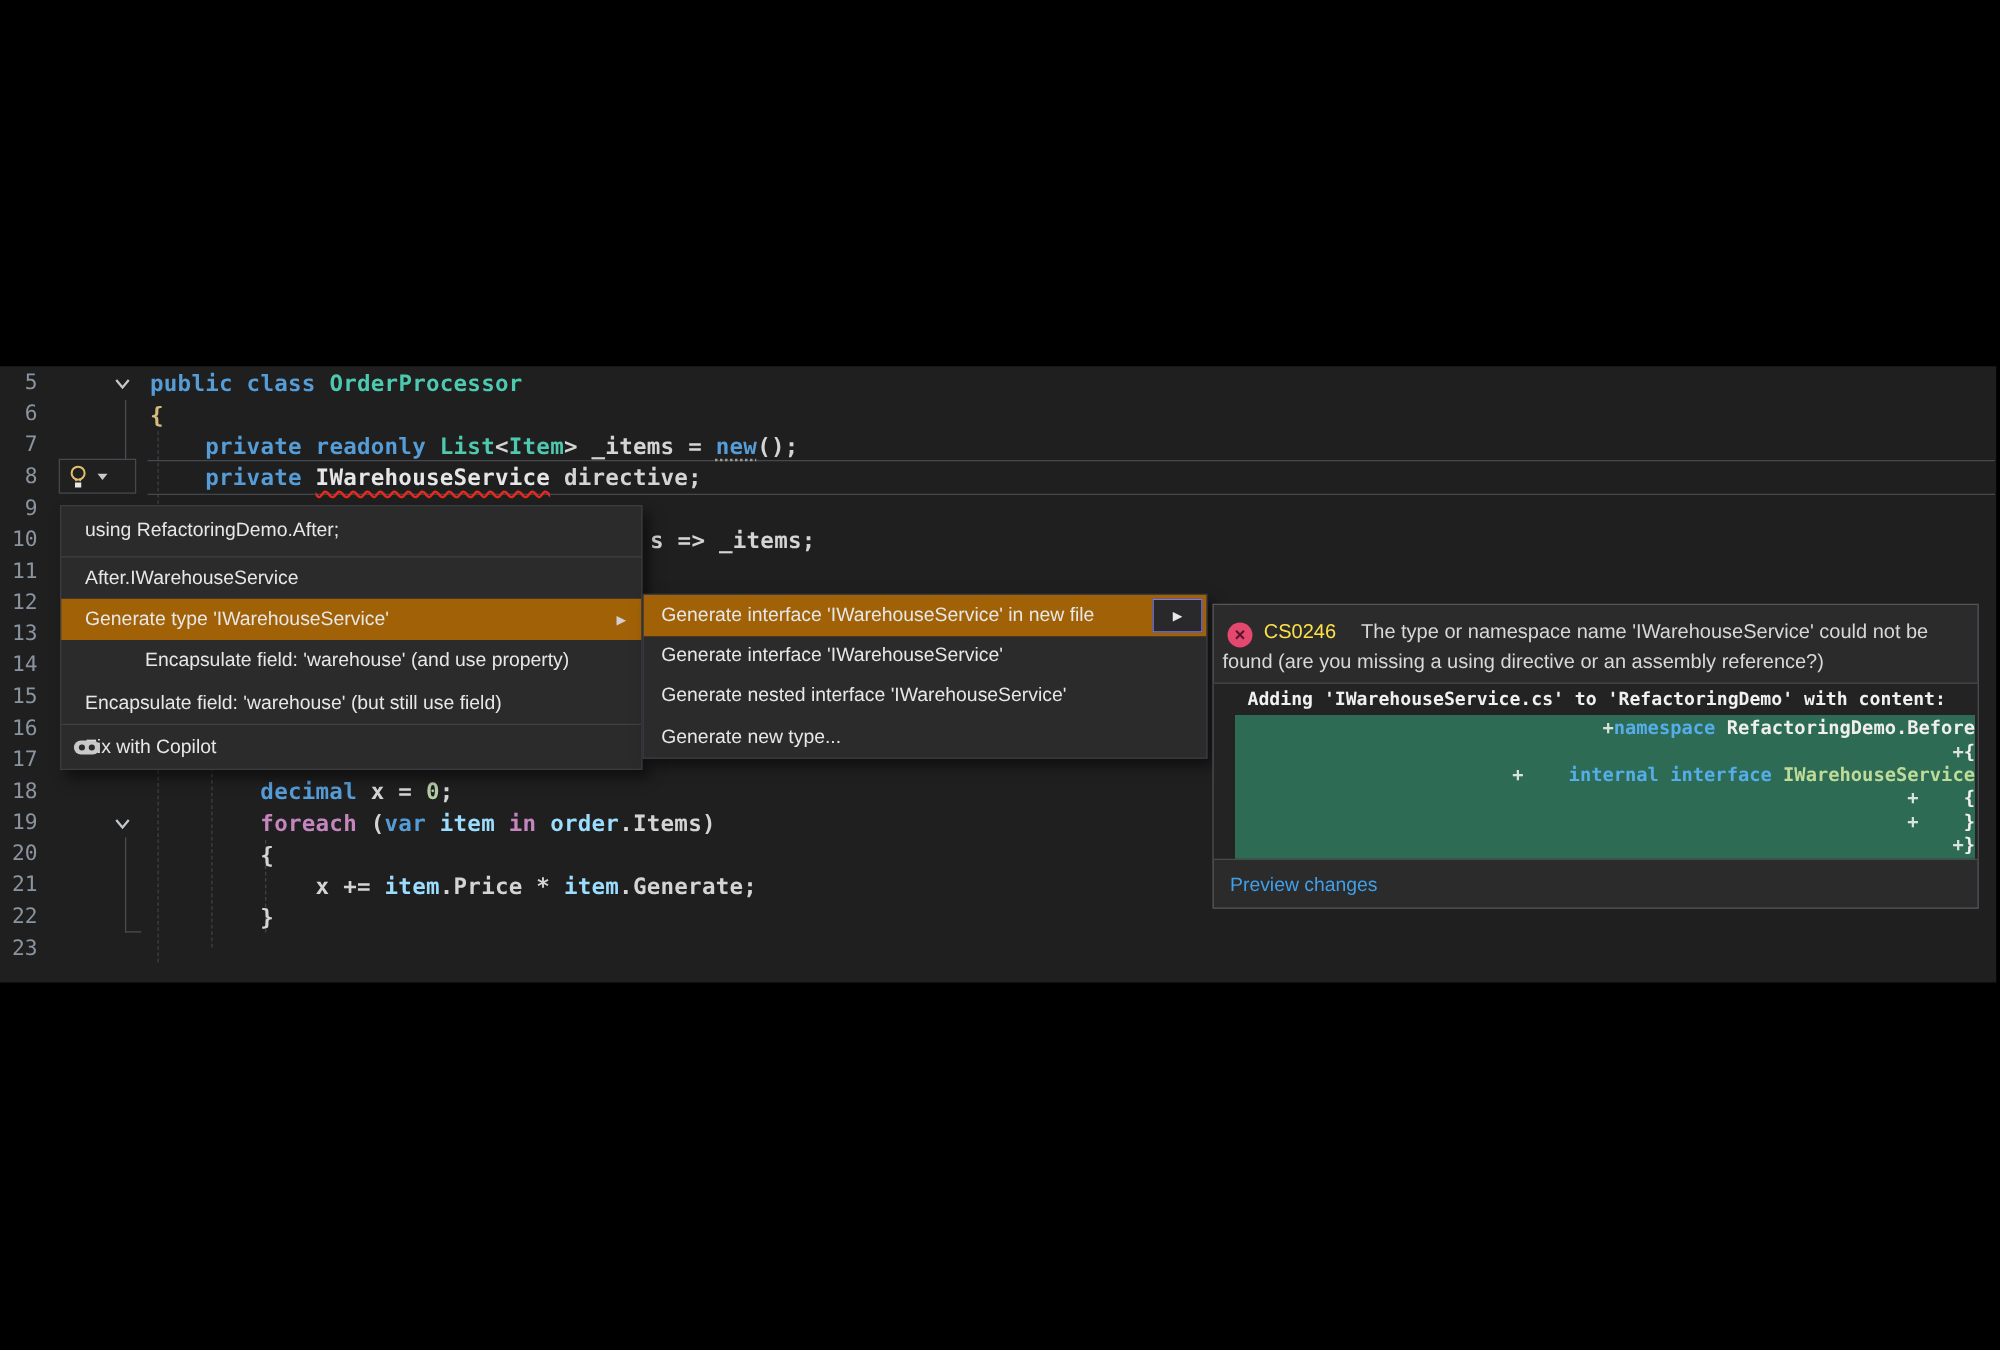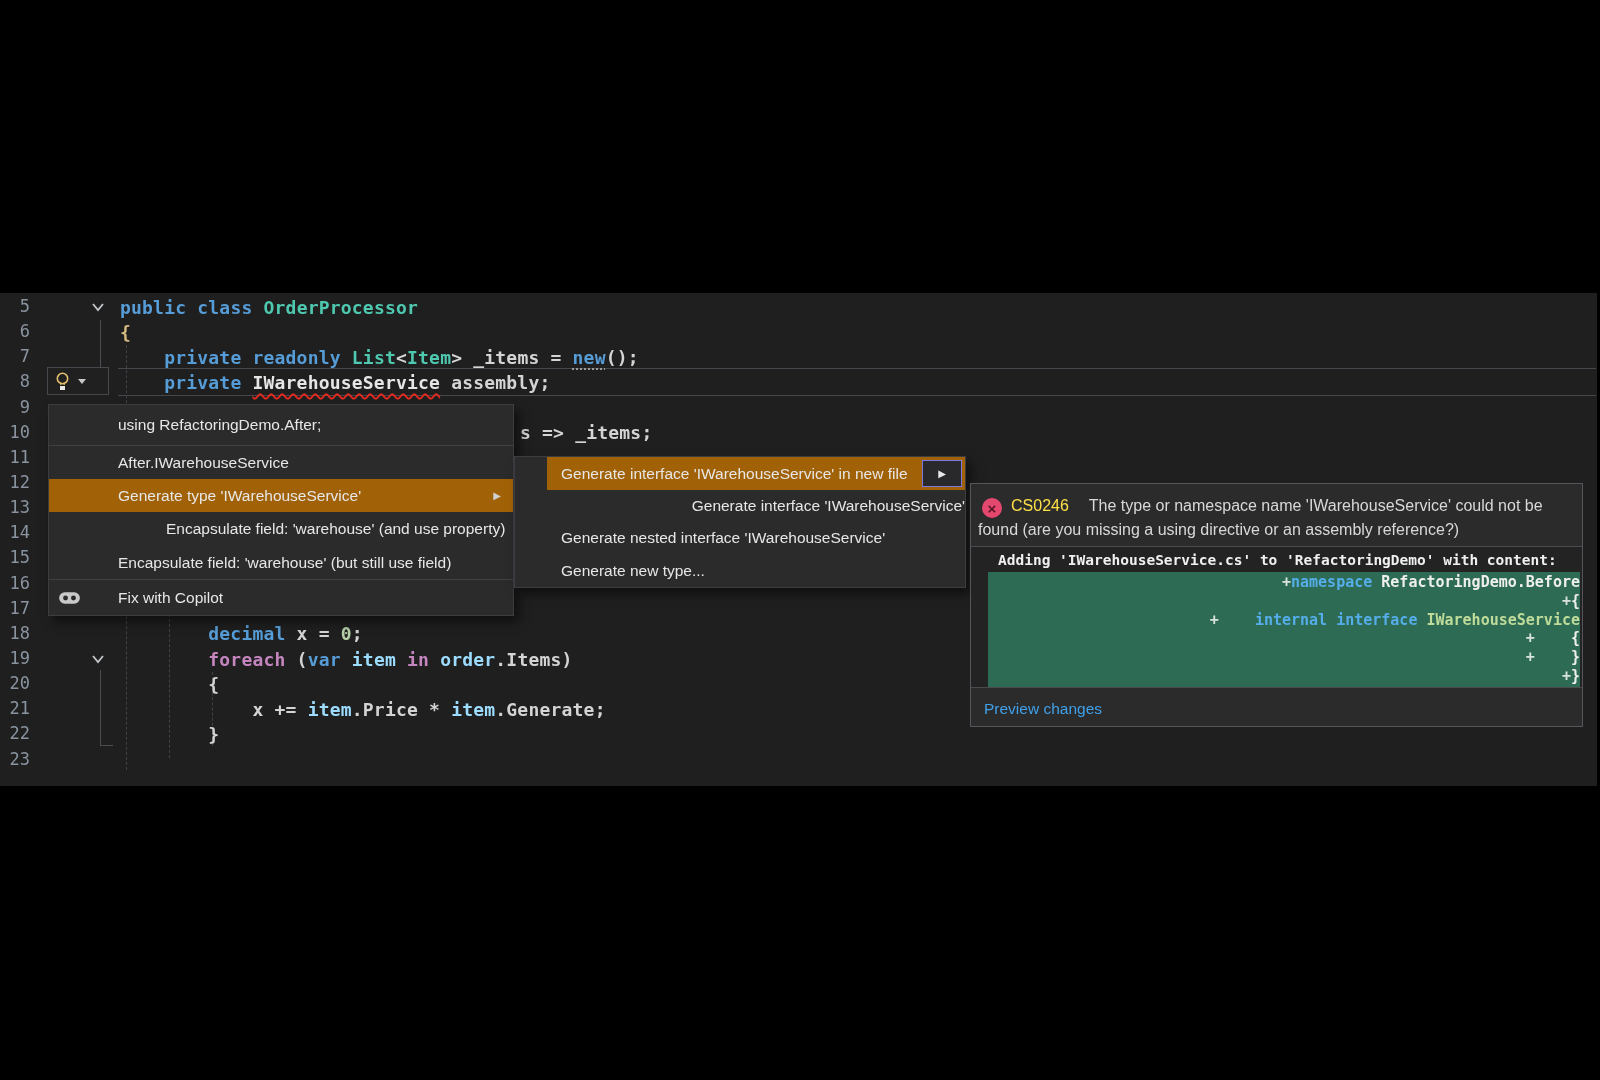--- a/index.html
+++ b/index.html
@@ -28,28 +28,28 @@
           text-decoration-color:#e5291e;text-decoration-thickness:1.5px;text-underline-offset:4px;}
   
   .bulb-widget{position:absolute;left:47px;top:367px;width:62px;height:28px;z-index:6;
           background:#202021;border:1px solid #45484d;display:flex;align-items:center;
           padding-left:7px;gap:8px;box-sizing:border-box;cursor:pointer;}
   .caret-down{width:0;height:0;border-left:4px solid transparent;border-right:4px solid transparent;
           border-top:5px solid #c8c8c8;}
   
   .menu{position:absolute;left:48px;top:404px;width:466px;background:#2b2b2c;z-index:10;
           border:1px solid #3c3c41;box-sizing:border-box;box-shadow:5px 6px 10px rgba(0,0,0,.5);}
-  .menu-item{position:relative;display:flex;align-items:center;padding-left:69px;
+  .menu-item{position:relative;display:flex;align-items:center;padding-left:19px;
           color:#e7e7e7;font-size:15.5px;cursor:pointer;}
   .menu-item.hl{background:#a16207;}
   .menu-sep{height:1px;background:#3f3f44;}
   .menu-arrow{position:absolute;right:12px;font-size:10px;color:#d0d0d0;}
   .menu-icon{position:absolute;left:9px;top:50%;transform:translateY(-50%);display:flex;}
-  .submenu{position:absolute;left:514px;top:456px;width:452px;background:#2b2b2c;z-index:11;
-          border:1px solid #3c3c41;box-sizing:border-box;box-shadow:5px 6px 10px rgba(0,0,0,.5);padding-left:32px;}
+  .submenu{position:absolute;left:514px;top:475px;width:452px;background:#2b2b2c;z-index:11;
+          border:1px solid #3c3c41;box-sizing:border-box;box-shadow:5px 6px 10px rgba(0,0,0,.5);}
   .submenu .menu-item{padding-left:14px;}
   .arrow-btn{position:absolute;right:3px;top:3px;width:40px;height:27px;box-sizing:border-box;
           border:1px solid #7a7ae0;background:#29292b;display:flex;align-items:center;
           justify-content:center;cursor:pointer;}
   .arrow-btn span{font-size:10px;color:#e8e8e8;}
   
   .tooltip{position:absolute;left:970px;top:483px;width:613px;height:244px;background:#2b2b2c;
           border:1px solid #55565c;box-sizing:border-box;z-index:12;}
   .err-icon{position:absolute;left:11px;top:14px;width:20px;height:20px;border-radius:50%;
           background:#e5486e;color:#551428;font-size:15px;font-weight:bold;display:flex;
@@ -112,21 +112,21 @@
     <div class="fold-tick" style="top:452px;"></div>
     <div class="indent-guide" style="left:126px;top:52px;height:425px;"></div>
     <div class="indent-guide" style="left:169px;top:321px;height:144px;"></div>
     <div class="indent-guide" style="left:212px;top:379px;height:74px;"></div>
 
     <div class="current-line"></div>
 
     <div class="code-line" style="top:1.5px;"><span class="tk-kw">public</span><span class="tk-pl"> </span><span class="tk-kw">class</span><span class="tk-pl"> </span><span class="tk-ty">OrderProcessor</span></div>
     <div class="code-line" style="top:26.6px;"><span class="tk-gold">{</span></div>
     <div class="code-line" style="top:51.8px;"><span class="tk-pl">    </span><span class="tk-kw">private</span><span class="tk-pl"> </span><span class="tk-kw">readonly</span><span class="tk-pl"> </span><span class="tk-ty">List</span><span class="tk-pl">&lt;</span><span class="tk-ty">Item</span><span class="tk-pl">&gt; _items = </span><span class="tk-kwu">new</span><span class="tk-pl">();</span></div>
-    <div class="code-line" style="top:76.9px;"><span class="tk-pl">    </span><span class="tk-kw">private</span><span class="tk-pl"> </span><span class="tk-err">IWarehouseService</span><span class="tk-pl"> assembly;</span></div>
+    <div class="code-line" style="top:76.9px;"><span class="tk-pl">    </span><span class="tk-kw">private</span><span class="tk-pl"> </span><span class="tk-err">IWarehouseService</span><span class="tk-pl"> directive;</span></div>
     <div class="code-line" style="top:127.2px;left:520px;"><span class="tk-pl">s =&gt; _items;</span></div>
     <div class="code-line" style="top:328.3px;"><span class="tk-pl">        </span><span class="tk-kw">decimal</span><span class="tk-pl"> x = </span><span class="tk-nu">0</span><span class="tk-pl">;</span></div>
     <div class="code-line" style="top:353.5px;"><span class="tk-pl">        </span><span class="tk-ct">foreach</span><span class="tk-pl"> (</span><span class="tk-kw">var</span><span class="tk-pl"> </span><span class="tk-id">item</span><span class="tk-pl"> </span><span class="tk-ct">in</span><span class="tk-pl"> </span><span class="tk-id">order</span><span class="tk-pl">.Items)</span></div>
     <div class="code-line" style="top:378.6px;"><span class="tk-pl">        {</span></div>
     <div class="code-line" style="top:403.7px;"><span class="tk-pl">            x += </span><span class="tk-id">item</span><span class="tk-pl">.Price * </span><span class="tk-id">item</span><span class="tk-pl">.Generate;</span></div>
     <div class="code-line" style="top:428.9px;"><span class="tk-pl">        }</span></div>
   </div>
 
   <div class="bulb-widget">
     <svg width="15" height="19" viewBox="0 0 15 19">
@@ -169,21 +169,21 @@
     </div>
   </div>
 
   <div class="submenu">
     <div class="menu-item hl" style="height:33px;">
       <span>Generate interface 'IWarehouseService' in new file</span>
       <span class="arrow-btn">
         <span>▶</span>
       </span>
     </div>
-    <div class="menu-item" style="height:32px;justify-content:flex-end;">
+    <div class="menu-item" style="height:32px;">
       <span>Generate interface 'IWarehouseService'</span>
     </div>
     <div class="menu-item" style="height:32px;">
       <span>Generate nested interface 'IWarehouseService'</span>
     </div>
     <div class="menu-item" style="height:33px;">
       <span>Generate new type...</span>
     </div>
   </div>
 

